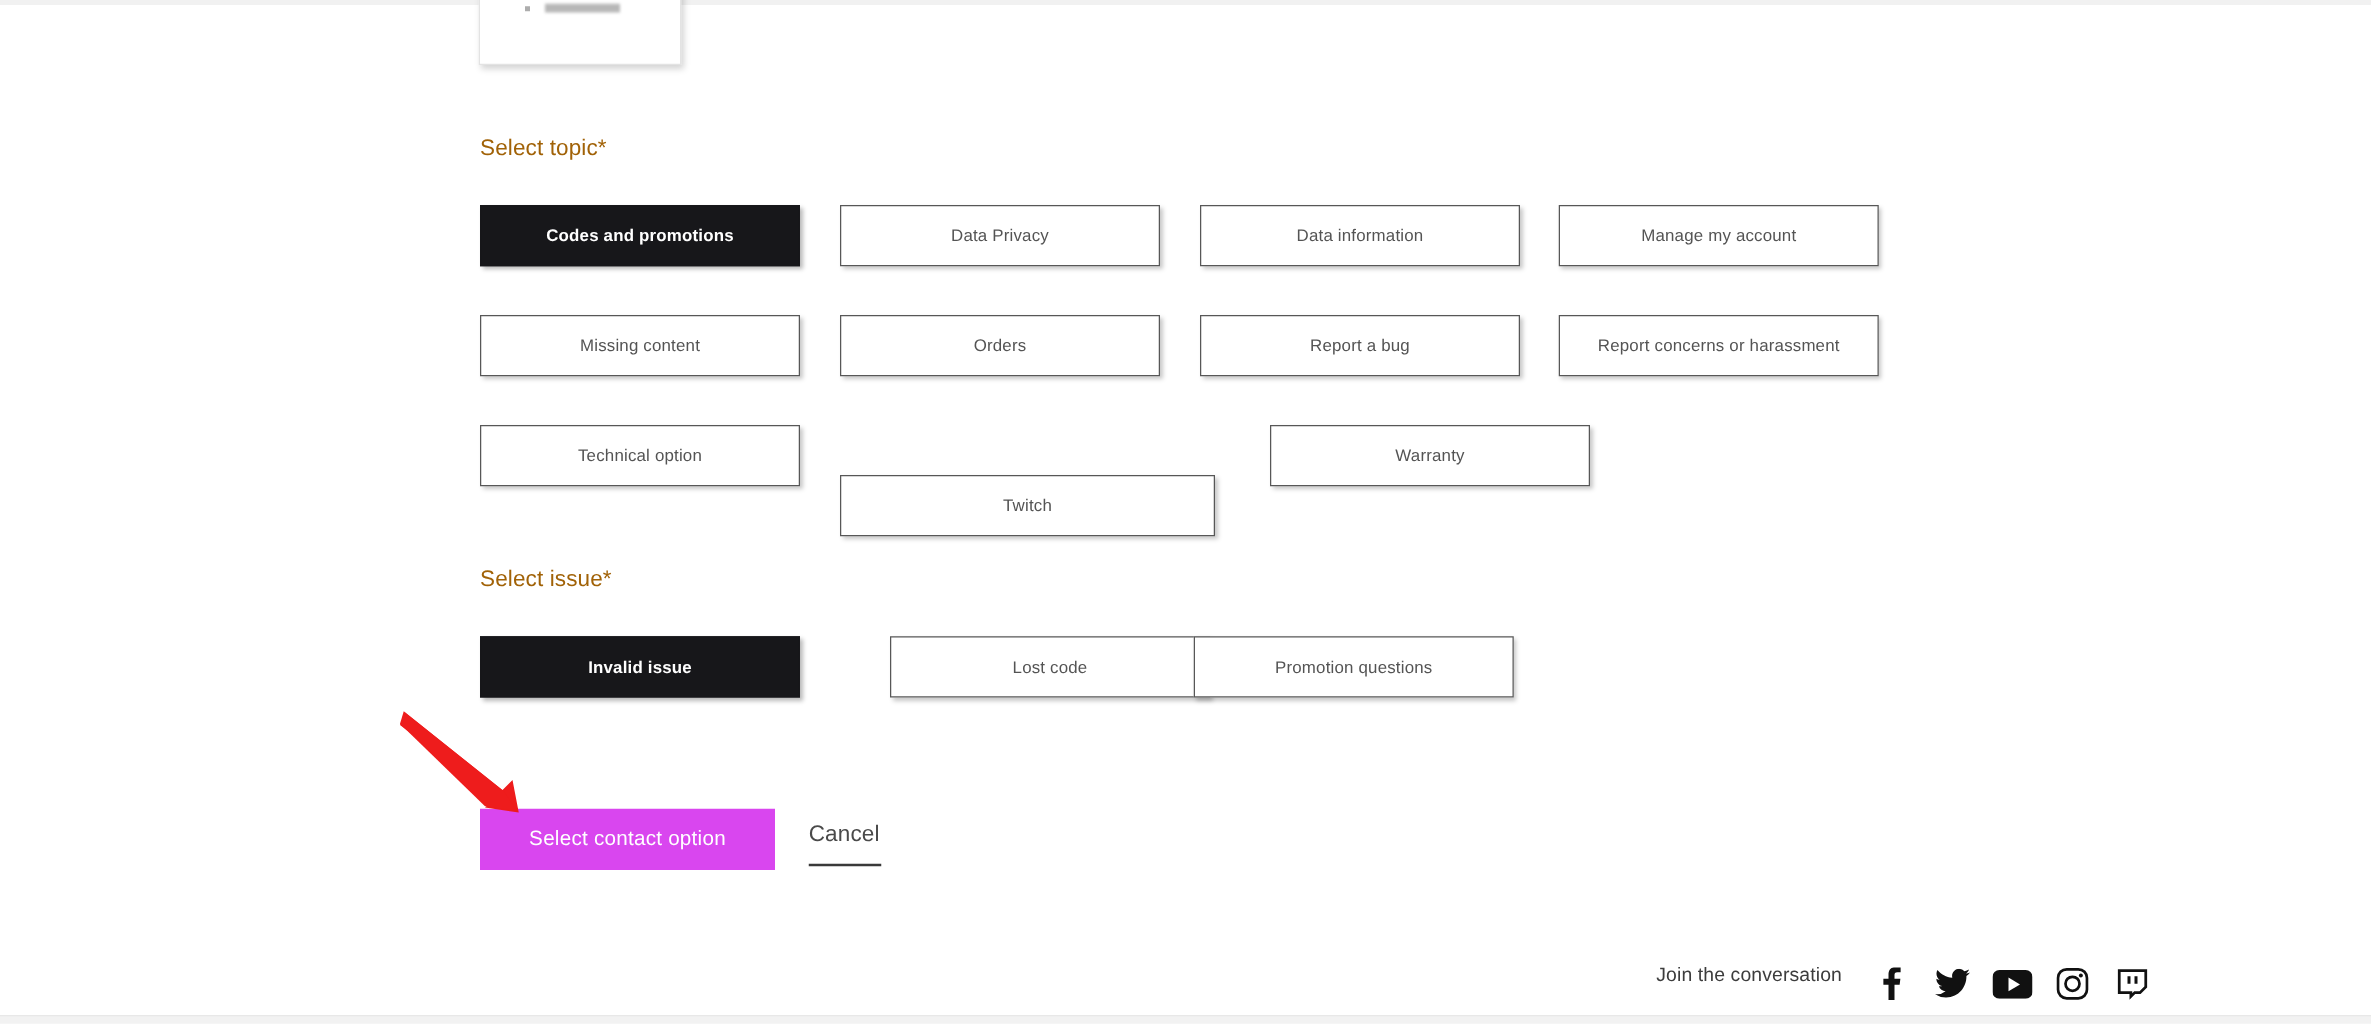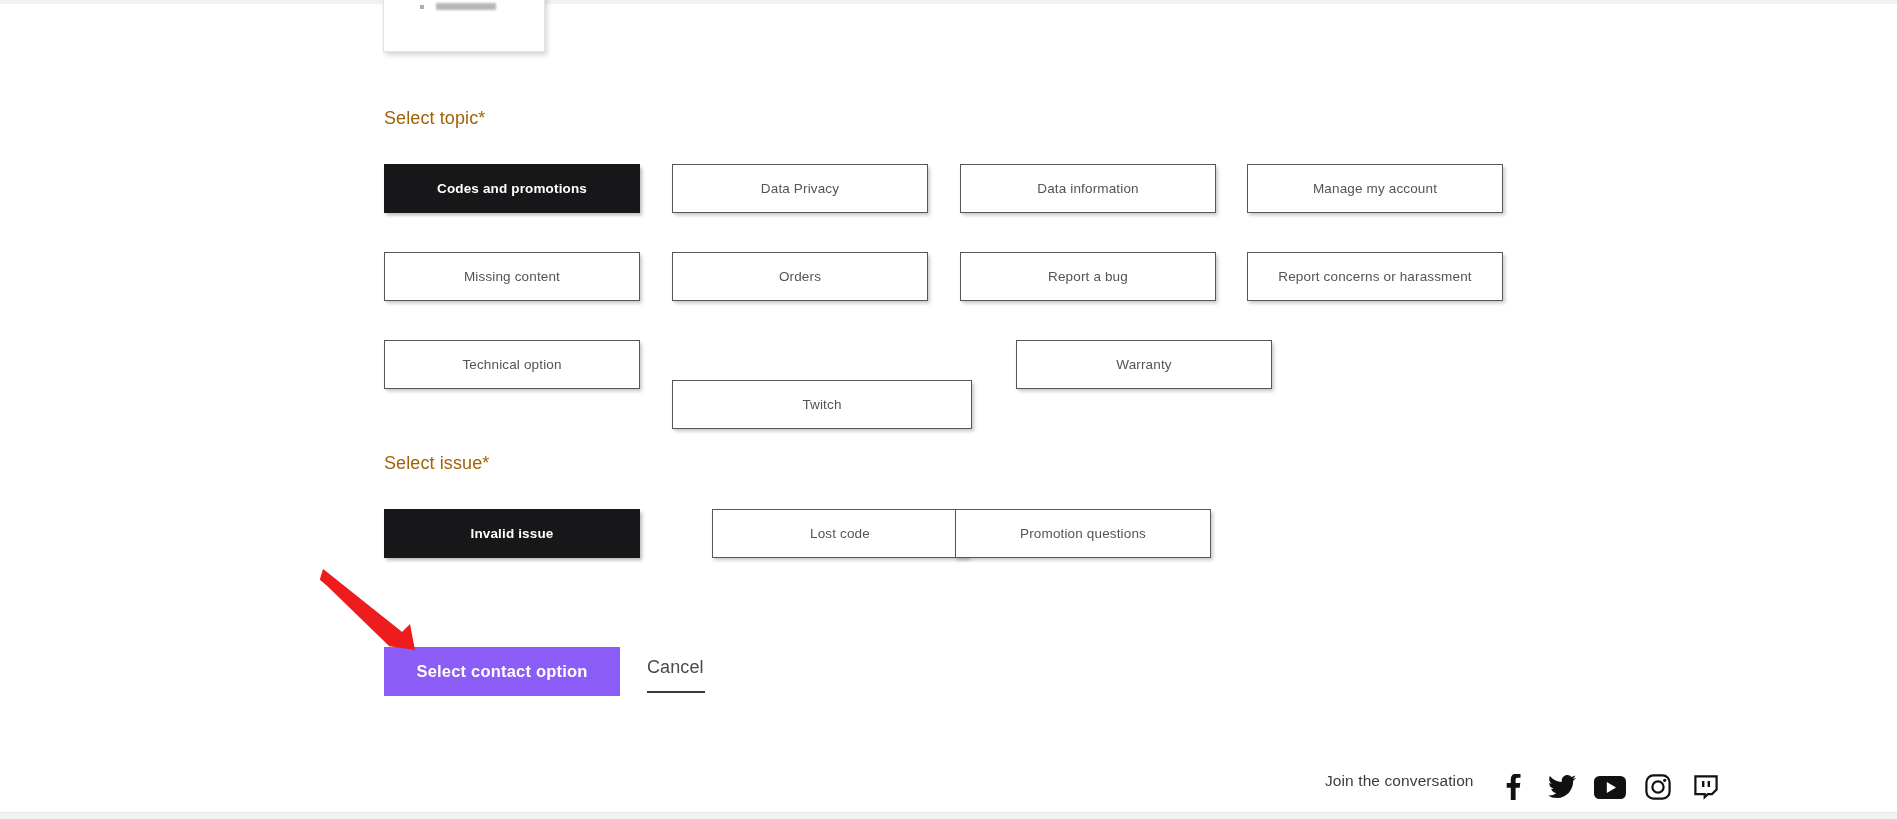--- a/index.html
+++ b/index.html
@@ -118,24 +118,24 @@
   .primary-btn {
     position: absolute;
     left: 384px;
     top: 643px;
     width: 236px;
     height: 49px;
     box-sizing: border-box;
     display: flex;
     align-items: center;
     justify-content: center;
-    background: #8b5cf6;
+    background: #d946ef;
     color: #ffffff;
     font-size: 16.5px;
-    font-weight: 700;
+    font-weight: 400;
     letter-spacing: .2px;
     border: none;
     cursor: pointer;
     font-family: "Liberation Sans", sans-serif;
   }
   .cancel-btn {
     position: absolute;
     left: 647px;
     top: 653px;
     font-size: 18px;

